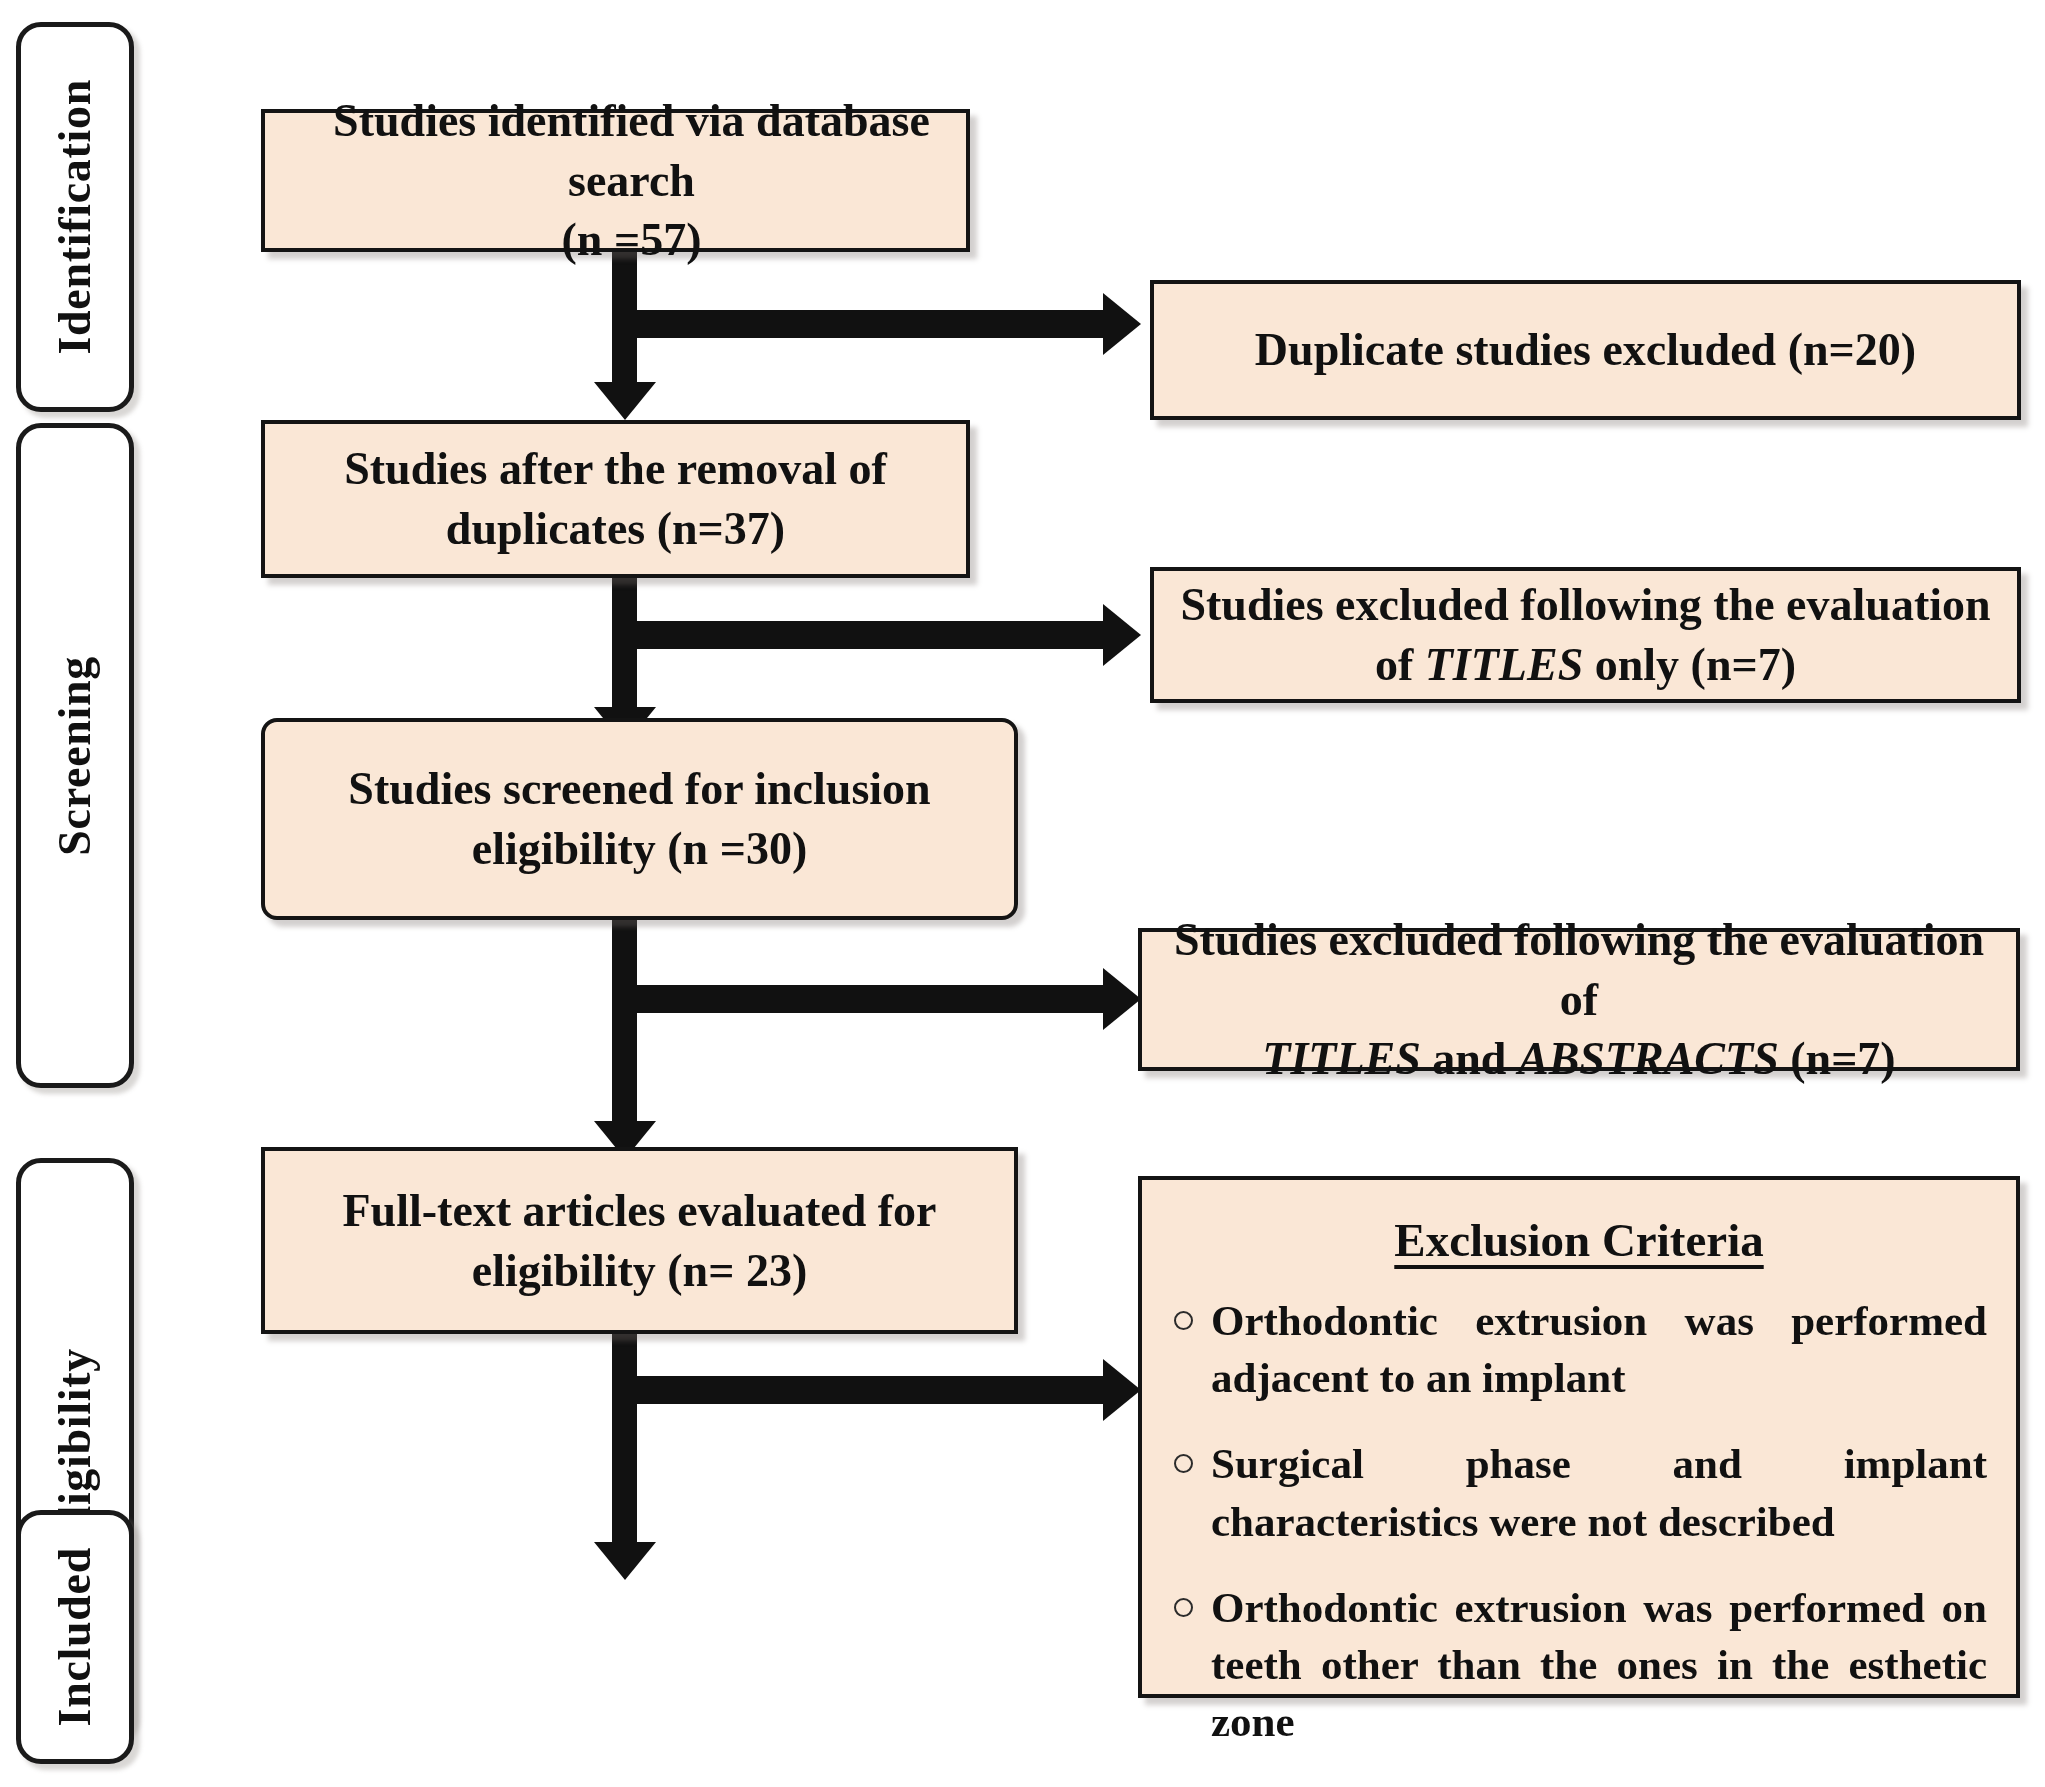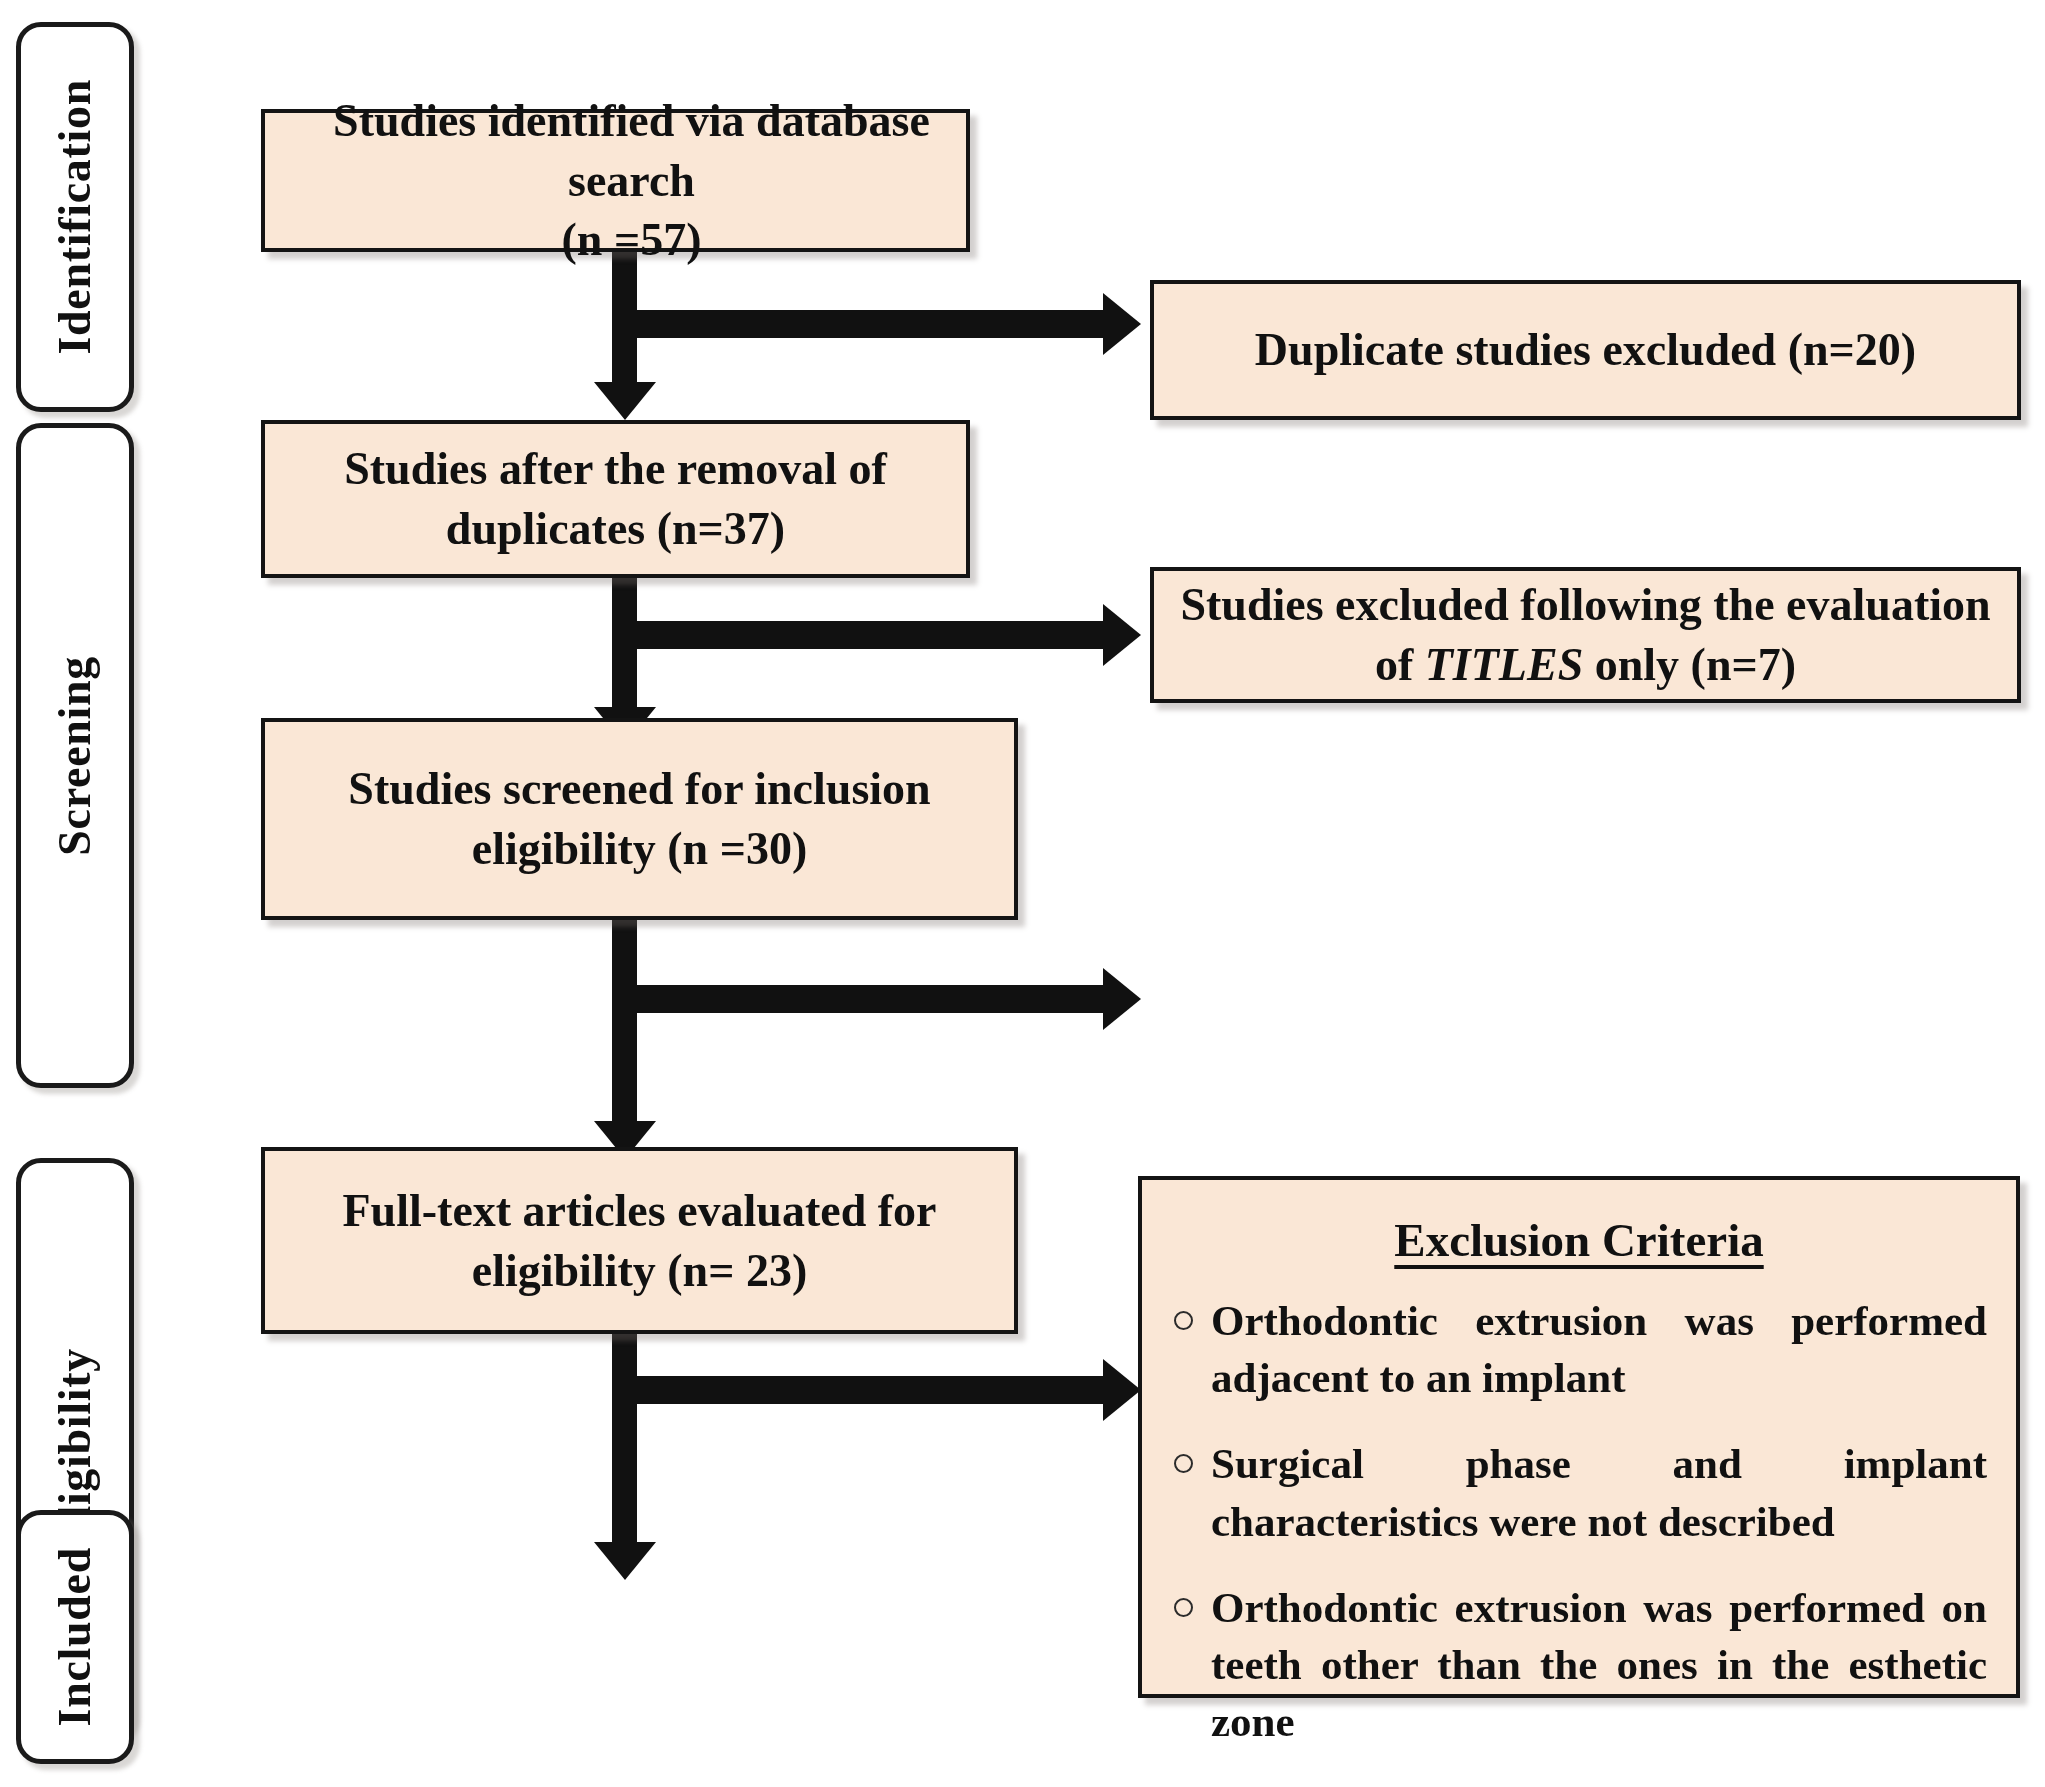--- a/index.html
+++ b/index.html
@@ -187,21 +187,21 @@
     </div>
   </div>
 
   <div class="flow-box" style="left:261px; top:420px; width:709px; height:158px;">
     <div class="box-text">
       <span>Studies after the removal of</span><br>
       <span>duplicates (n=37)</span>
     </div>
   </div>
 
-  <div class="flow-box" style="left:261px; top:718px; width:757px; height:202px;">
+  <div class="flow-box" style="left:261px; top:718px; width:757px; height:202px;border-radius:16px;">
     <div class="box-text">
       <span>Studies screened for inclusion</span><br>
       <span>eligibility (n =30)</span>
     </div>
   </div>
 
   <div class="flow-box" style="left:261px; top:1147px; width:757px; height:187px;justify-content:center;">
     <div class="box-text">
       <span>Full-text articles evaluated for</span><br>
       <span>eligibility (n= 23)</span>
@@ -215,20 +215,26 @@
     </div>
   </div>
 
   <div class="flow-box" style="left:1150px; top:567px; width:871px; height:136px;align-items:center;">
     <div class="box-text">
       <span>Studies excluded following the evaluation</span><br>
       <span>of </span><span class="ital">TITLES</span><span> only (n=7)</span>
     </div>
   </div>
 
+  <div class="flow-box" style="left:1138px; top:928px; width:882px; height:143px;">
+    <div class="box-text">
+      <span>Studies excluded following the evaluation of</span><br>
+      <span class="ital">TITLES</span><span> and </span><span class="ital">ABSTRACTS</span><span> (n=7)</span>
+    </div>
+  </div>
 
   <div id="exclusion-panel" style="left:1138px; top:1176px; width:882px; height:522px;">
     <div class="panel-title">Exclusion Criteria</div>
 
     <ul class="crit-list">
       <li class="crit-item">
         <span class="crit-bullet"></span>
         <span>Orthodontic extrusion was performed adjacent to an implant</span>
       </li>
       <li class="crit-item">

